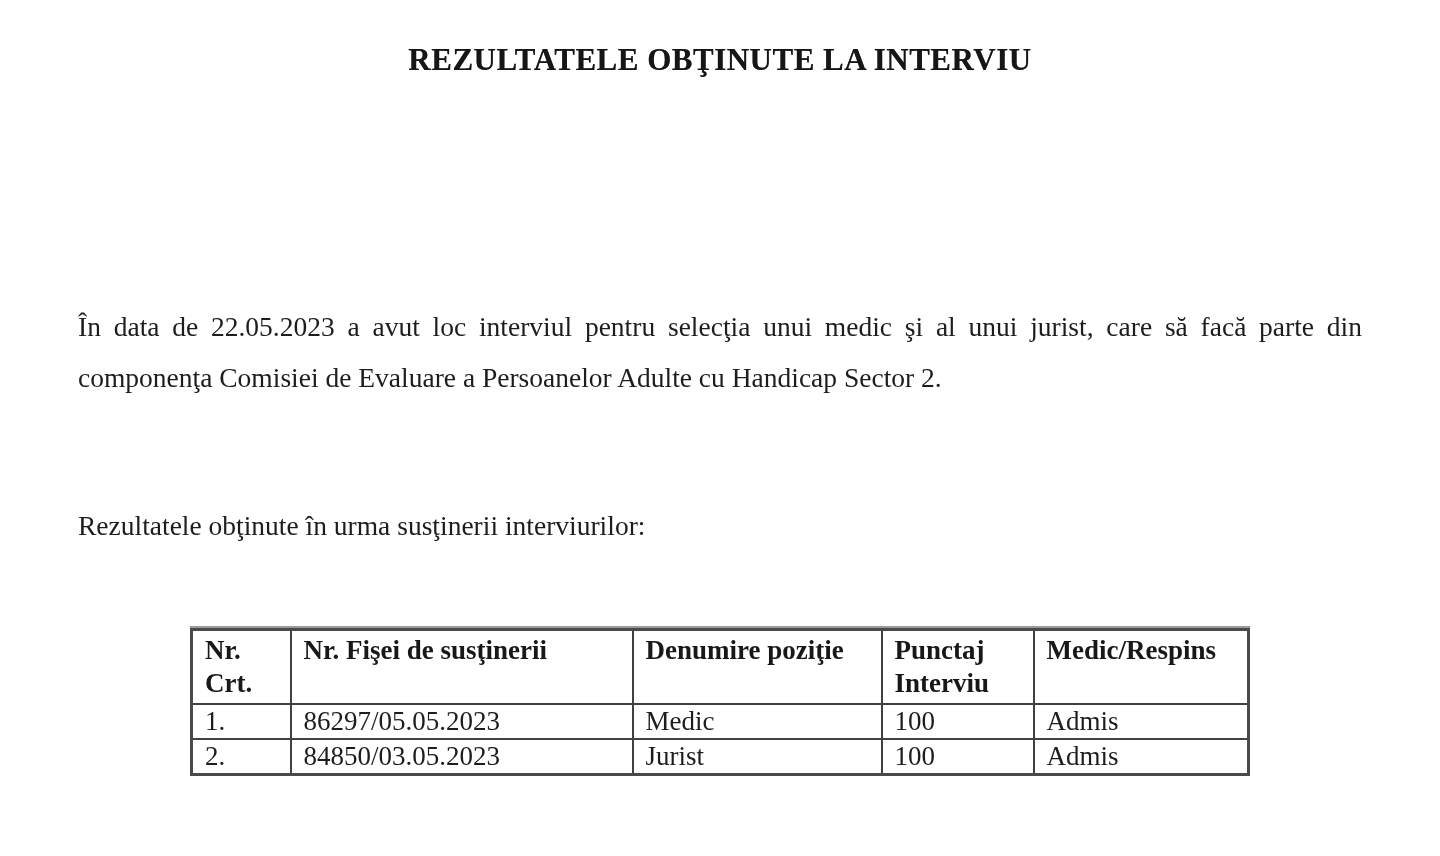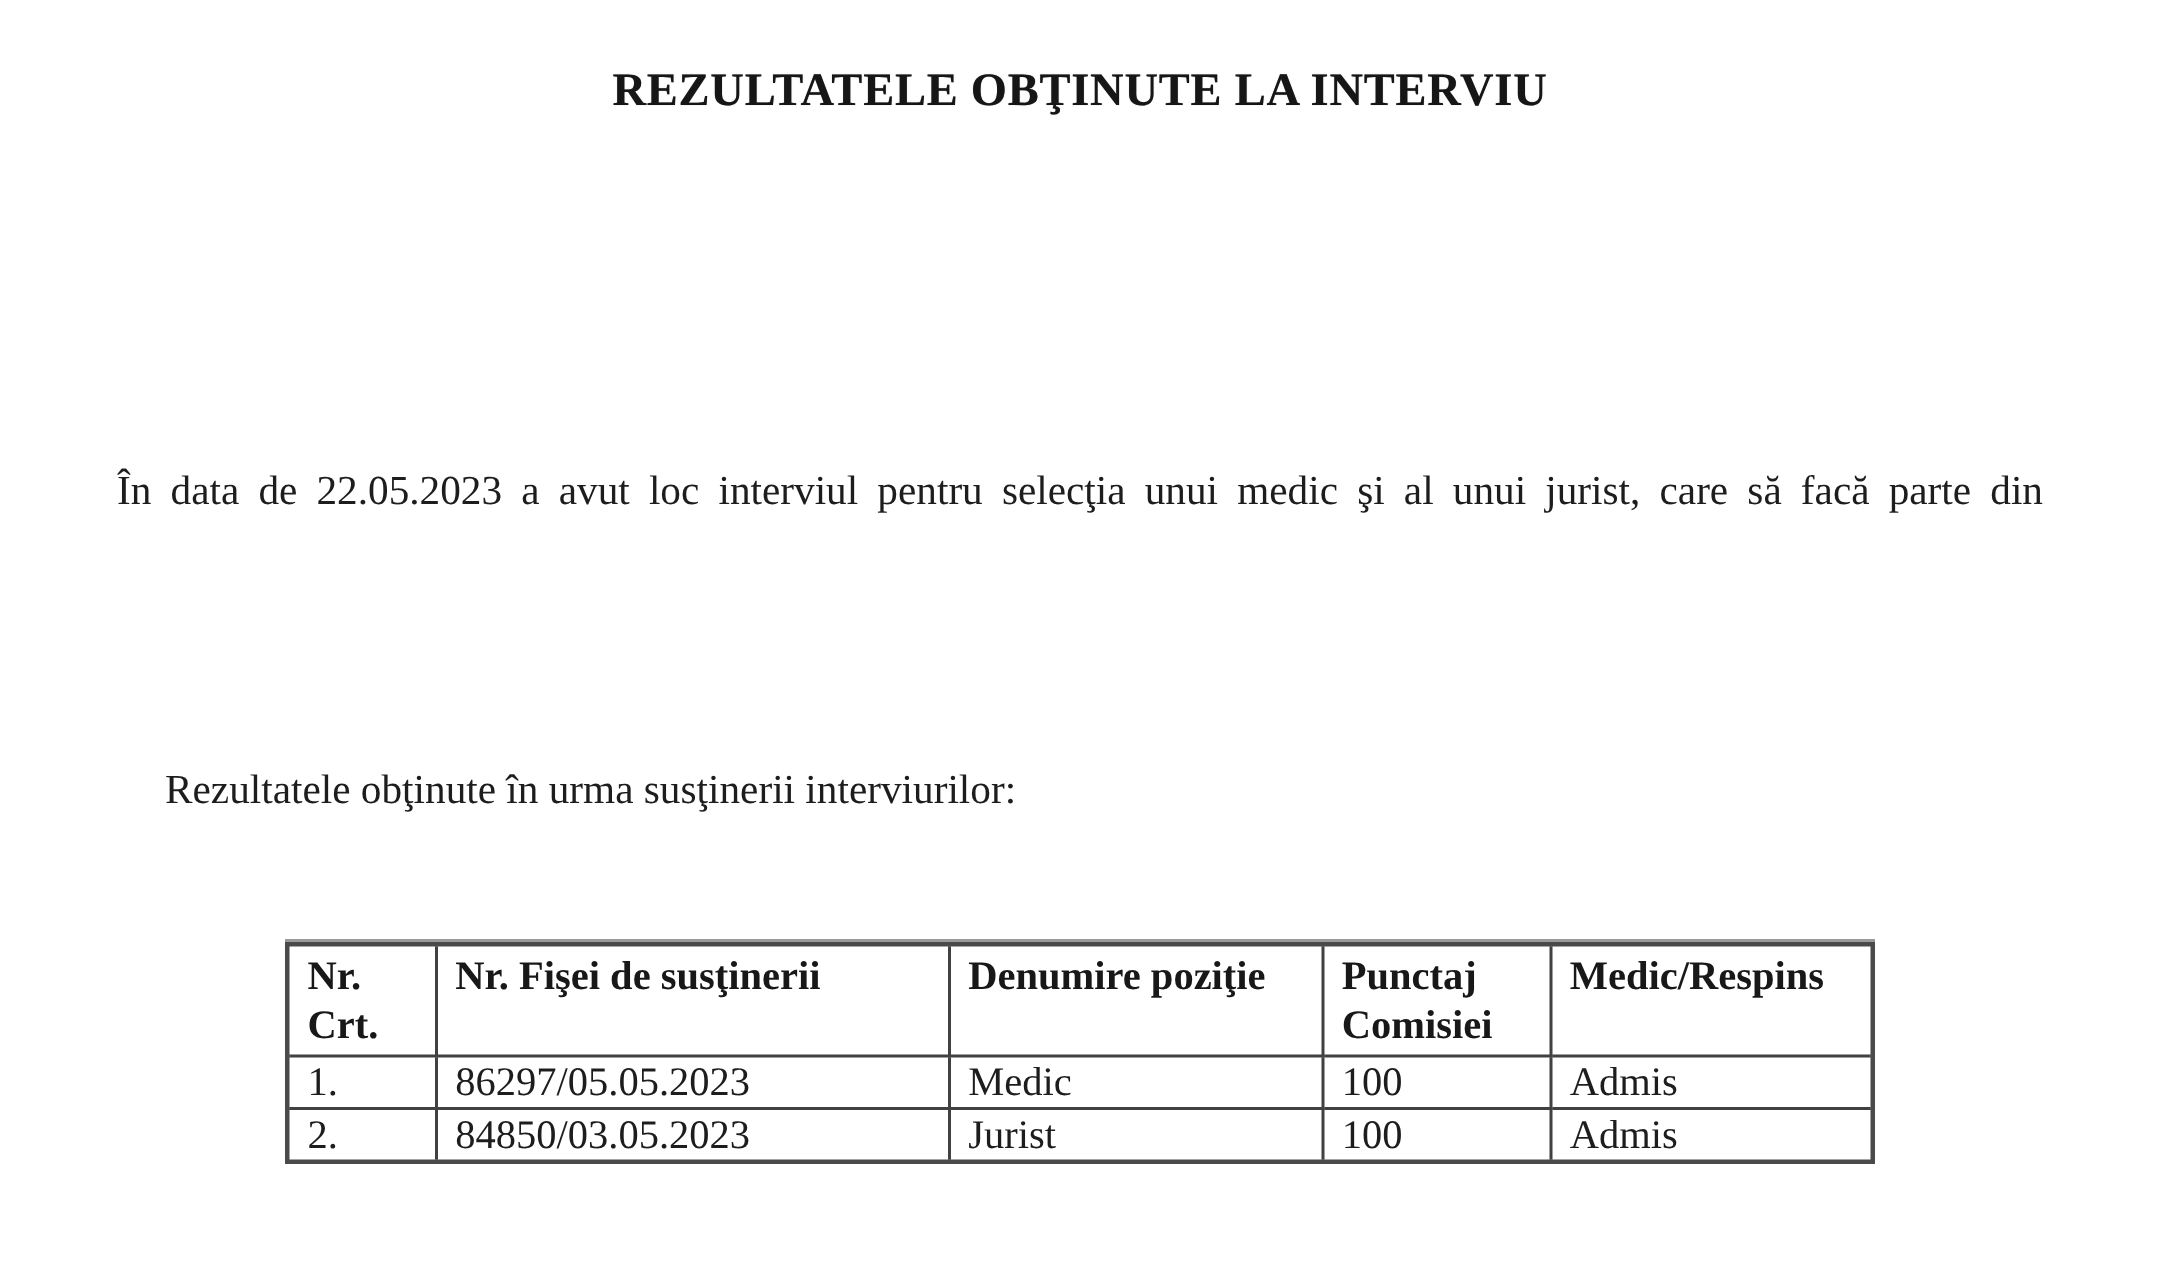--- a/index.html
+++ b/index.html
@@ -42,21 +42,20 @@
     white-space: normal;
   }
   .intro .line-plain {
     text-align: left;
   }
   .results-heading {
     position: absolute;
     top: 510px;
     left: 78px;
     font-size: 27.5px;
-    margin-left: 32px;
   }
   table.results {
     position: absolute;
     top: 628px;
     left: 190px;
     width: 1057px;
     border-collapse: collapse;
     font-size: 27px;
     color: #1d1d1d;
     table-layout: fixed;
@@ -88,38 +87,39 @@
 </style>
 </head>
 <body>
 
 <div class="page">
 
   <div class="doc-title">REZULTATELE OBŢINUTE LA INTERVIU</div>
 
   <div class="intro">
     <div class="line-justified">În data de 22.05.2023 a avut loc interviul pentru selecţia unui medic şi al unui jurist, care să facă parte din</div>
+    <div class="line-plain">componenţa Comisiei de Evaluare a Persoanelor Adulte cu Handicap Sector 2.</div>
   </div>
 
   <div class="results-heading">Rezultatele obţinute în urma susţinerii interviurilor:</div>
 
   <table class="results">
     <colgroup>
       <col style="width:99px">
       <col style="width:342px">
       <col style="width:249px">
       <col style="width:152px">
       <col style="width:215px">
     </colgroup>
     <thead>
       <tr>
         <th>Nr. Crt.</th>
         <th>Nr. Fişei de susţinerii</th>
         <th>Denumire poziţie</th>
-        <th>Punctaj Comisiei</th>
+        <th>Punctaj Interviu</th>
         <th>Medic/Respins</th>
       </tr>
     </thead>
     <tbody>
       <tr>
         <td>1.</td>
         <td>86297/05.05.2023</td>
         <td>Medic</td>
         <td>100</td>
         <td>Admis</td>

